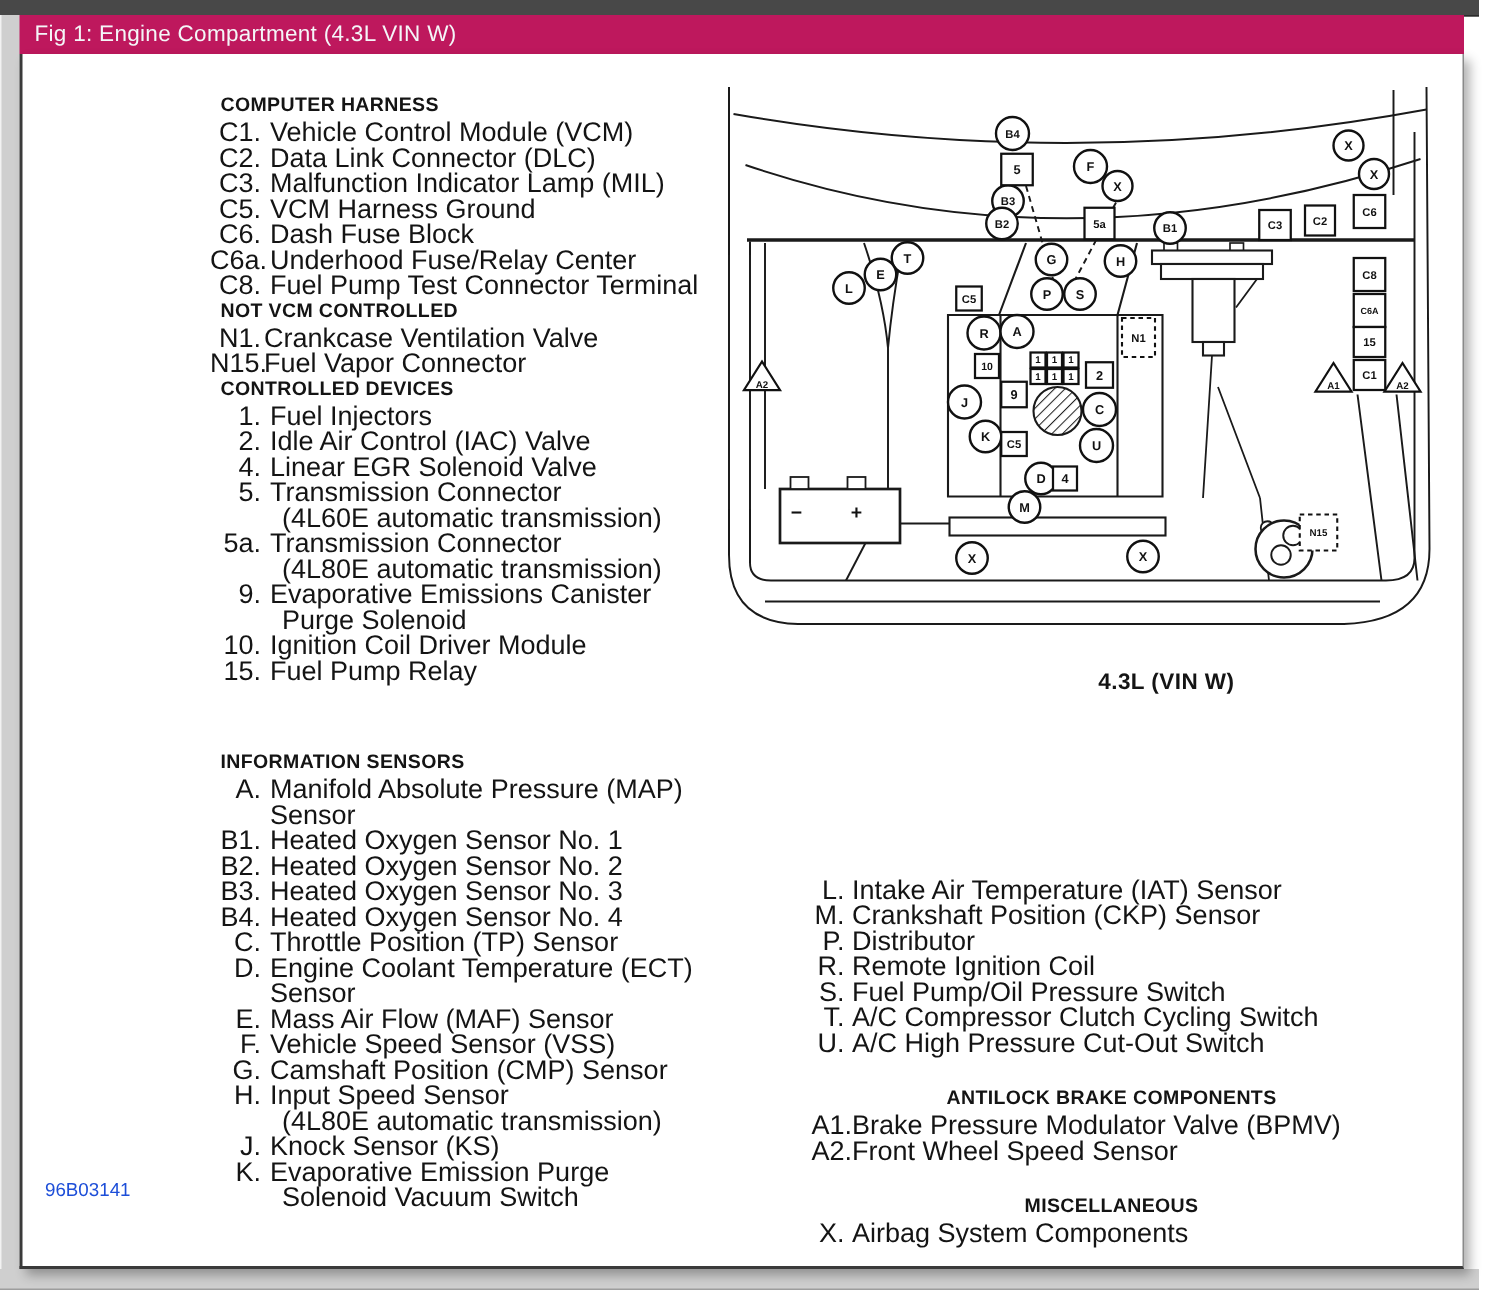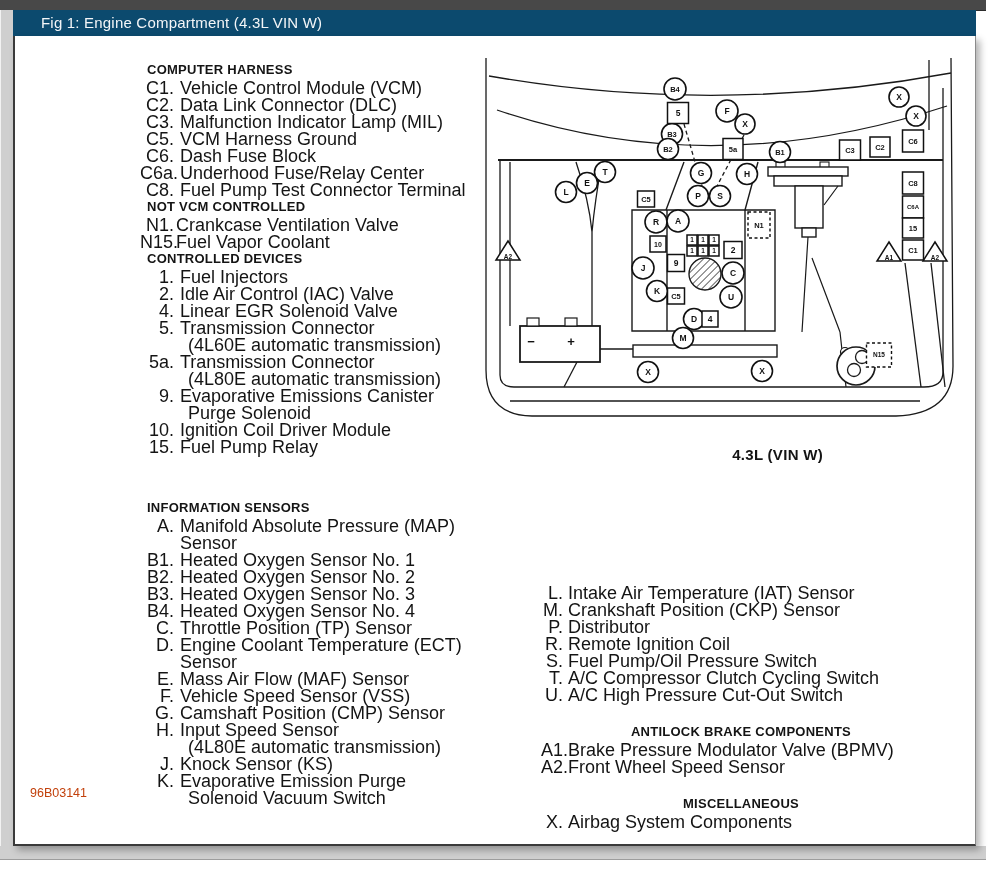--- a/index.html
+++ b/index.html
@@ -2,22 +2,22 @@
 <html><head>
 <meta charset="utf-8">
 <style>
   html,body{margin:0;padding:0;}
   body{background:#ffffff;font-family:"Liberation Sans",sans-serif;-webkit-font-smoothing:antialiased;}
   #page{position:relative;width:992px;height:874px;background:#ffffff;overflow:hidden;color:#141414;}
 
   
   #chrome-top{position:absolute;left:0;top:0;width:986px;height:10px;background:#484848;border-bottom:1px solid #2b2b2b;}
   #chrome-left{position:absolute;left:0;top:10px;width:13px;height:848px;background:#cfcfcf;border-left:1px solid #f2f2f2;}
-  #titlebar{position:absolute;left:13px;top:10px;width:963px;height:26px;background:#0c4a6e;color:#f4f6f8;
-            font-size:15px;line-height:26px;padding-left:28px;box-sizing:border-box;letter-spacing:.2px;}
+  #titlebar{position:absolute;left:13px;top:10px;width:963px;height:26px;background:#be185d;color:#f4f6f8;
+            font-size:15px;line-height:26px;padding-left:10px;box-sizing:border-box;letter-spacing:.2px;}
   #content{position:absolute;left:13px;top:36px;width:963px;height:810px;background:#ffffff;
            border-left:2px solid #3a3a3a;border-bottom:2px solid #3a3a3a;border-right:1px solid #8a8a8a;
            box-sizing:border-box;box-shadow:4px 4px 7px rgba(0,0,0,.30);}
   #chrome-bottom{position:absolute;left:0;top:846px;width:986px;height:13px;background:#cfcfcf;border-bottom:1px solid #9d9d9d;}
 
   
   .list{position:absolute;}
   #left-list{left:140px;top:62px;width:370px;}
   #right-list{left:541px;top:565px;width:400px;}
   .sec{}
@@ -26,21 +26,21 @@
   #right-list .sec{margin-top:20px;}
   .sec-h{font-size:13px;font-weight:bold;margin:0 0 3px 7px;letter-spacing:.25px;}
   #right-list .sec-h{margin-left:0;text-align:center;}
   .row{display:flex;line-height:17px;font-size:18px;}
   .code{width:34px;text-align:right;margin-right:6px;flex:none;}
   #left-list .sec:nth-child(2) .code{margin-right:2px;}
   #right-list .code{width:22px;margin-right:5px;}
   .cont{padding-left:8px;line-height:17px;}
 
   #caption{position:absolute;left:603px;top:446px;width:220px;text-align:right;font-size:15px;font-weight:bold;letter-spacing:.3px;}
-  #fig-number{position:absolute;left:30px;top:786px;font-size:12.5px;color:#c2410c;}
+  #fig-number{position:absolute;left:30px;top:786px;font-size:12.5px;color:#1d4ed8;}
 
   #diagram-svg{position:absolute;left:470px;top:45px;}
   svg text{font-family:"Liberation Sans",sans-serif;font-weight:bold;fill:#111;}
 </style>
 </head>
 <body>
 
 <div id="page">
 
   <div id="chrome-top"></div>
@@ -101,21 +101,21 @@
         <div class="sec-h">NOT VCM CONTROLLED</div>
         <div class="row">
           <span class="code">N1.</span>
           <div>
             <div>Crankcase Ventilation Valve</div>
           </div>
         </div>
         <div class="row">
           <span class="code">N15.</span>
           <div>
-            <div>Fuel Vapor Coolant</div>
+            <div>Fuel Vapor Connector</div>
           </div>
         </div>
       </div>
       <div class="sec">
         <div class="sec-h">CONTROLLED DEVICES</div>
         <div class="row">
           <span class="code">1.</span>
           <div>
             <div>Fuel Injectors</div>
           </div>

